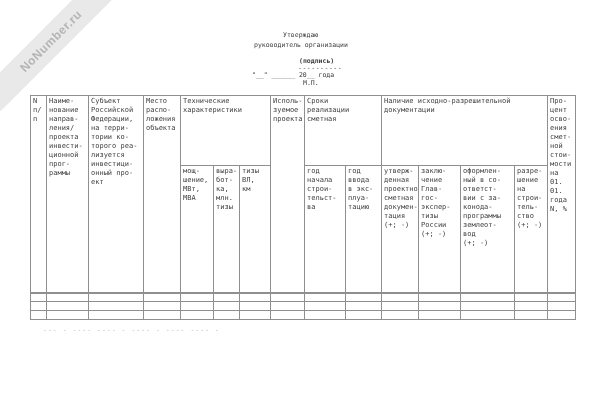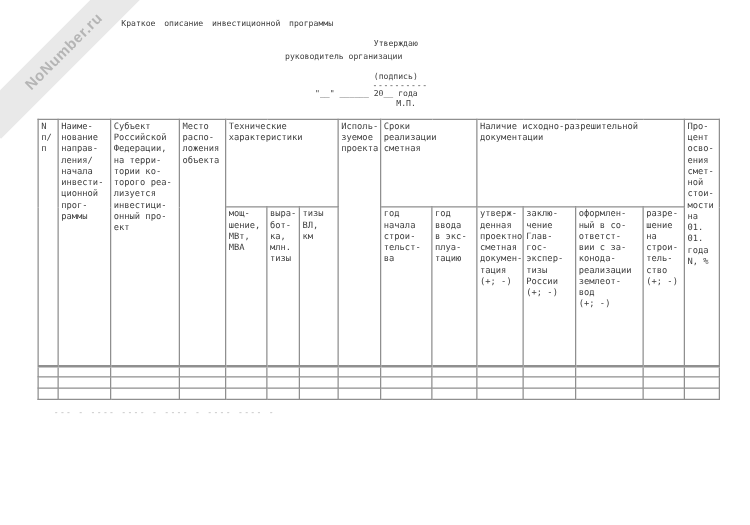--- a/index.html
+++ b/index.html
@@ -13,26 +13,26 @@
     background:#e9e9e9; transform:rotate(-45deg);
     display:flex; align-items:center; justify-content:center;
     font-family:"Liberation Sans", sans-serif; font-weight:bold;
     font-size:12px; letter-spacing:0.5px; color:#b5b5b5;
   }
   .doc-title {
     position:absolute; left:97px; top:15px;
     font-size:6.5px; word-spacing:3px; white-space:nowrap;
   }
   .approval-line { position:absolute; font-size:6.5px; white-space:pre; }
-  .l-approve   { left:299px; top:31px; }
-  .l-role      { left:228px; top:41px; }
-  .l-sig-label { left:299px; top:57px; }
+  .l-approve   { left:283px; top:31px; }
+  .l-role      { left:254px; top:41px; }
+  .l-sig-label { left:299px; top:57px;font-weight:bold; }
   .l-sig-line  { left:298px; top:64px; letter-spacing:0.5px; }
   .l-date      { left:252px; top:71px; }
-  .l-seal      { left:317px; top:79px; }
+  .l-seal      { left:303px; top:79px; }
 
   table.main-table {
     position:absolute; left:30px; top:95px; width:545px;
     border-collapse:collapse; table-layout:fixed;
     font-size:7px; line-height:9px;
   }
   table.main-table td {
     border:1px solid #8f8f8f; vertical-align:top; text-align:left;
     padding:1px 2px; white-space:pre-line; overflow:hidden;
   }
@@ -49,21 +49,20 @@
 </style>
 </head>
 <body>
 
 <div class="page">
 
   <div class="watermark">
     <span>NoNumber.ru</span>
   </div>
 
-  <div class="doc-title">Краткое описание инвестиционной программы</div>
 
   <div class="approval-line l-approve">Утверждаю</div>
   <div class="approval-line l-role">руководитель организации</div>
   <div class="approval-line l-sig-label">(подпись)</div>
   <div class="approval-line l-sig-line">----------</div>
   <div class="approval-line l-date">"__" ______ 20__ года</div>
   <div class="approval-line l-seal">М.П.</div>
 
   <table class="main-table">
     <colgroup>
@@ -84,21 +83,21 @@
         <col style="width:28px">
     </colgroup>
     <tbody>
         <tr class="hdr1">
       <td rowspan="2">N
 п/п</td>
       <td rowspan="2">Наиме-
 нование
 направ-
 ления/
-начала
+проекта
 инвести-
 ционной
 прог-
 раммы</td>
       <td rowspan="2">Субъект
 Российской
 Федерации,
 на терри-
 тории ко-
 торого реа-
@@ -170,21 +169,21 @@
 гос-
 экспер-
 тизы
 России
 (+; -)</td>
       <td>оформлен-
 ный в со-
 ответст-
 вии с за-
 конода-
-реализации
+программы
 землеот-
 вод
 (+; -)</td>
       <td>разре-
 шение
 на
 строи-
 тель-
 ство
 (+; -)</td>

